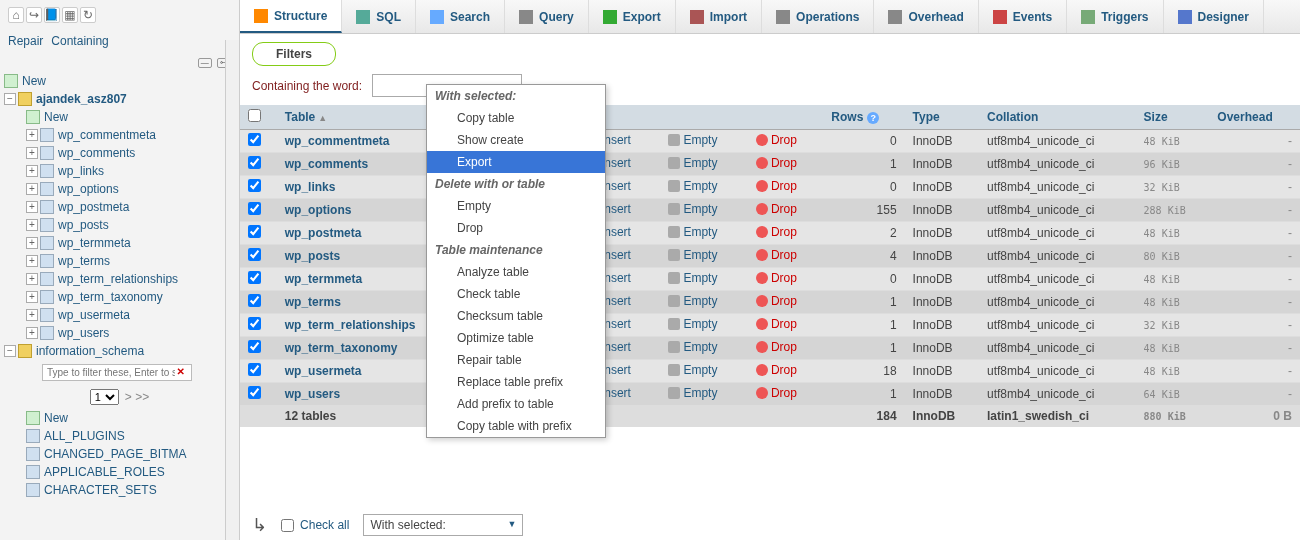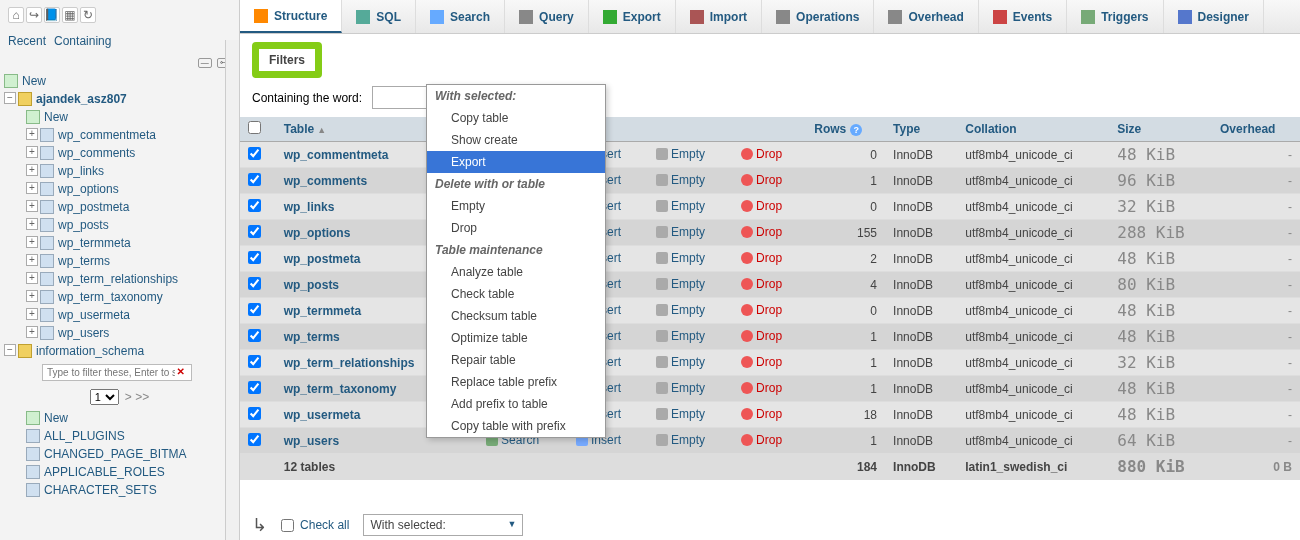--- a/index.html
+++ b/index.html
@@ -7,69 +7,69 @@
 .app { display: flex; width: 1300px; height: 540px; }
 .sidebar { width: 240px; background: #f3f3f3; border-right: 1px solid #ccc; overflow: hidden; position: relative; }
 .logo-area { height: 30px; display: flex; align-items: center; padding: 0 8px; gap: 4px; }
 .logo-icons { display: flex; gap: 2px; }
 .logo-icons span { width: 16px; height: 16px; display: inline-flex; align-items: center; justify-content: center; font-size: 12px; color: #666; border: 1px solid #ccc; border-radius: 2px; background: #fff; }
 .recent-fav { display: flex; gap: 8px; padding: 4px 8px; }
 .recent-fav span { color: #235a81; cursor: pointer; }
 .collapse-icons { text-align: right; padding: 2px 8px; }
 .collapse-icons span { display: inline-block; width: 14px; height: 10px; border: 1px solid #999; border-radius: 2px; font-size: 8px; text-align: center; line-height: 8px; margin-left: 2px; }
 .tree { padding: 2px 4px; }
-.tree-item { display: flex; padding: 2px 0; white-space: nowrap; cursor: pointer; }
+.tree-item { display: flex; align-items: center; padding: 2px 0; white-space: nowrap; cursor: pointer; }
 .tree-item.nested { padding-left: 22px; }
 .tree-item .expand { width: 12px; height: 12px; border: 1px solid #aaa; display: inline-flex; align-items: center; justify-content: center; font-size: 10px; line-height: 10px; margin-right: 2px; background: #fff; color: #666; }
 .tree-item .db-icon, .tree-item .tbl-icon, .tree-item .new-icon { width: 14px; height: 14px; margin-right: 4px; display: inline-block; }
 .tree-item .db-icon { background: #f0d060; border: 1px solid #c0a030; }
 .tree-item .tbl-icon { background: #d0e0f0; border: 1px solid #9ab; }
 .tree-item .new-icon { background: #d0f0d0; border: 1px solid #8b8; }
 .tree-item .label { color: #235a81; }
 .tree-item.active .label { font-weight: bold; }
 .filter-box { margin: 4px 38px; position: relative; }
 .filter-box input { width: 150px; font-size: 10px; padding: 2px 16px 2px 4px; border: 1px solid #bbb; }
 .filter-box .x { position: absolute; right: 12px; top: 2px; color: #c00; font-weight: bold; font-size: 10px; }
 .pager { text-align: center; padding: 4px; }
 .pager select { font-size: 11px; }
 .pager .arrows { color: #888; margin-left: 6px; }
 .main { flex: 1; background: #fff; display: flex; flex-direction: column; }
 .tabs { display: flex; background: linear-gradient(#f8f8f8,#e8e8e8); border-bottom: 1px solid #ccc; height: 34px; }
 .tab { display: flex; align-items: center; gap: 6px; padding: 0 14px; border-right: 1px solid #ddd; color: #235a81; cursor: pointer; font-weight: bold; }
 .tab.active { background: #fff; border-bottom: 2px solid #235a81; }
 .tab .ticon { width: 14px; height: 14px; display: inline-block; }
 .filters-row { padding: 8px 12px; display: flex; align-items: center; gap: 10px; }
-.filters-btn { border: 7px solid #84cc16; padding: 4px 10px; border-radius: 4px; background: #fff; font-weight: bold; color: #444; }
-.filter-label { color: #000000; }
+.filters-btn { border: 1px solid #84cc16; padding: 4px 23px; border-radius: 11px; background: #fff; font-weight: bold; color: #444; }
+.filter-label { color: #7f1d1d; }
 .filter-input { border: 1px solid #aaa; padding: 3px 6px; width: 150px; }
 .table-wrap { flex: 1; overflow: auto; }
 table.data { border-collapse: collapse; width: 100%; }
 table.data th { text-align: left; padding: 4px 8px; background: #d3dce3; border-bottom: 1px solid #aaa; color: #235a81; font-weight: bold; }
 table.data td { padding: 3px 8px; border-bottom: 1px solid #ddd; }
 table.data tr.odd td { background: #e5e5e5; }
 table.data tr.even td { background: #d5d5d5; }
 table.data tr.sum td { background: #ddd; font-weight: bold; }
 .tname { color: #235a81; font-weight: bold; }
 .act { color: #235a81; display: inline-flex; align-items: center; gap: 3px; margin: 0 2px; }
 .act.drop { color: #c00; }
 .aicon { width: 12px; height: 12px; display: inline-block; border-radius: 2px; }
 .aicon.search { background: #7a7; }
 .aicon.insert { background: #7af; }
 .aicon.empty { background: #aaa; }
 .aicon.drop { background: #e55; border-radius: 50%; }
 .rows-col { text-align: right; }
-.size-col { font-family: monospace; color: #888; font-size: 16px; margin-top: 44px; }
+.size-col { font-family: monospace; color: #888; font-size: 10px; margin-top: 44px; }
 .oh-col { text-align: right; color: #888; }
 .bottom-bar { padding: 4px 12px; display: flex; align-items: center; gap: 14px; }
 .arrow-icon { font-size: 18px; color: #555; }
 .chk-all { display: flex; align-items: center; gap: 6px; color: #235a81; }
 .with-sel { border: 1px solid #aaa; padding: 3px 26px 3px 6px; background: #fff; position: relative; width: 160px; }
 .with-sel::after { content: "▼"; position: absolute; right: 6px; top: 4px; font-size: 9px; color: #235a81; }
 .dropdown { position: absolute; left: 426px; top: 84px; width: 180px; background: #fff; border: 1px solid #999; box-shadow: 2px 2px 6px rgba(0,0,0,0.2); z-index: 100; }
-.dropdown .di { padding: 4px 24px; cursor: pointer; }
+.dropdown .di { padding: 4px 30px; cursor: pointer; }
 .dropdown .di.selected { background: #3875d7; color: #fff; }
 .dropdown .dh { padding: 4px 8px; font-weight: bold; font-style: italic; color: #666; }
 .sort-icon { font-size: 9px; color: #888; margin-left: 3px; }
 .info-icon { display: inline-block; width: 12px; height: 12px; border-radius: 50%; background: #6af; color: #fff; font-size: 9px; text-align: center; line-height: 12px; margin-left: 4px; }
 .scroll-right { position: absolute; right: 0; top: 40px; bottom: 0; width: 14px; background: #f0f0f0; border-left: 1px solid #ccc; }
 </style>
 </head>
 <body>
 
 <div class="app">
@@ -77,21 +77,21 @@
     <div class="logo-area">
       <div class="logo-icons">
         <span>⌂</span>
         <span>↪</span>
         <span>📘</span>
         <span>▦</span>
         <span>↻</span>
       </div>
     </div>
     <div class="recent-fav">
-      <span>Recent</span>
+      <span>Repair</span>
       <span>Containing</span>
     </div>
     <div class="collapse-icons">
       <span>—</span>
       <span>⊶</span>
     </div>
     <div class="tree" id="tree">
         <div class="tree-item ">
           <span class="new-icon"></span>
           <span class="label">New</span>

